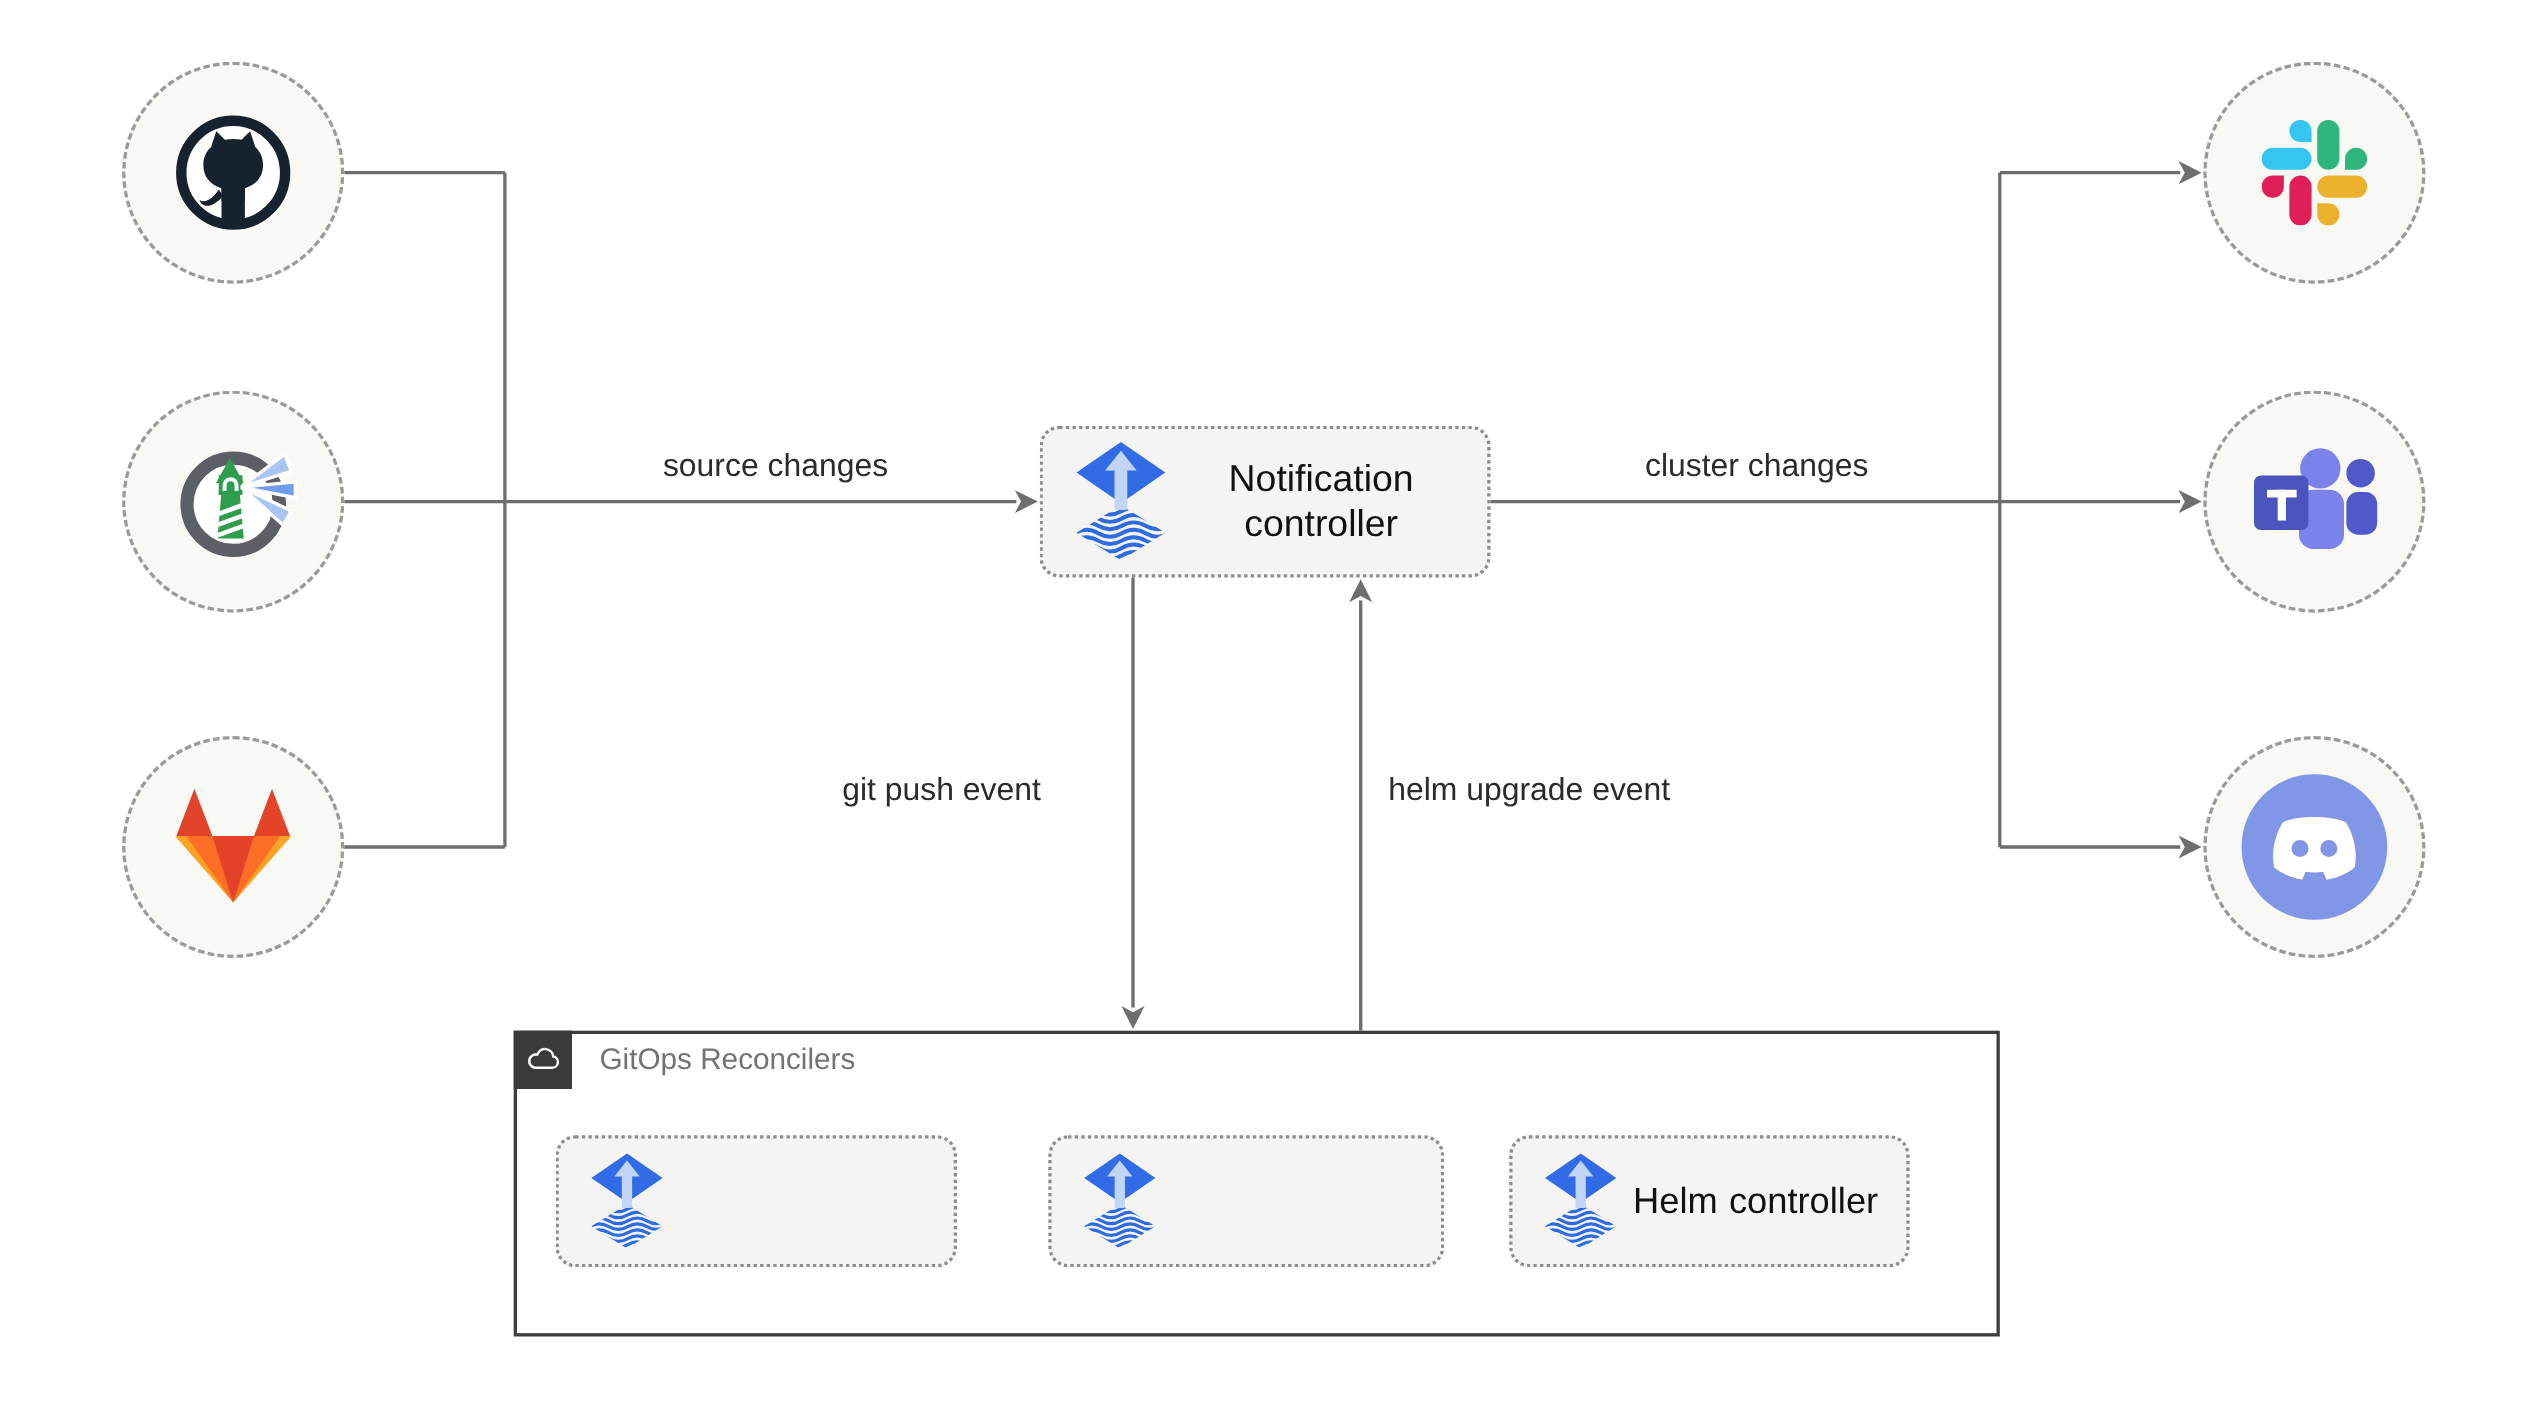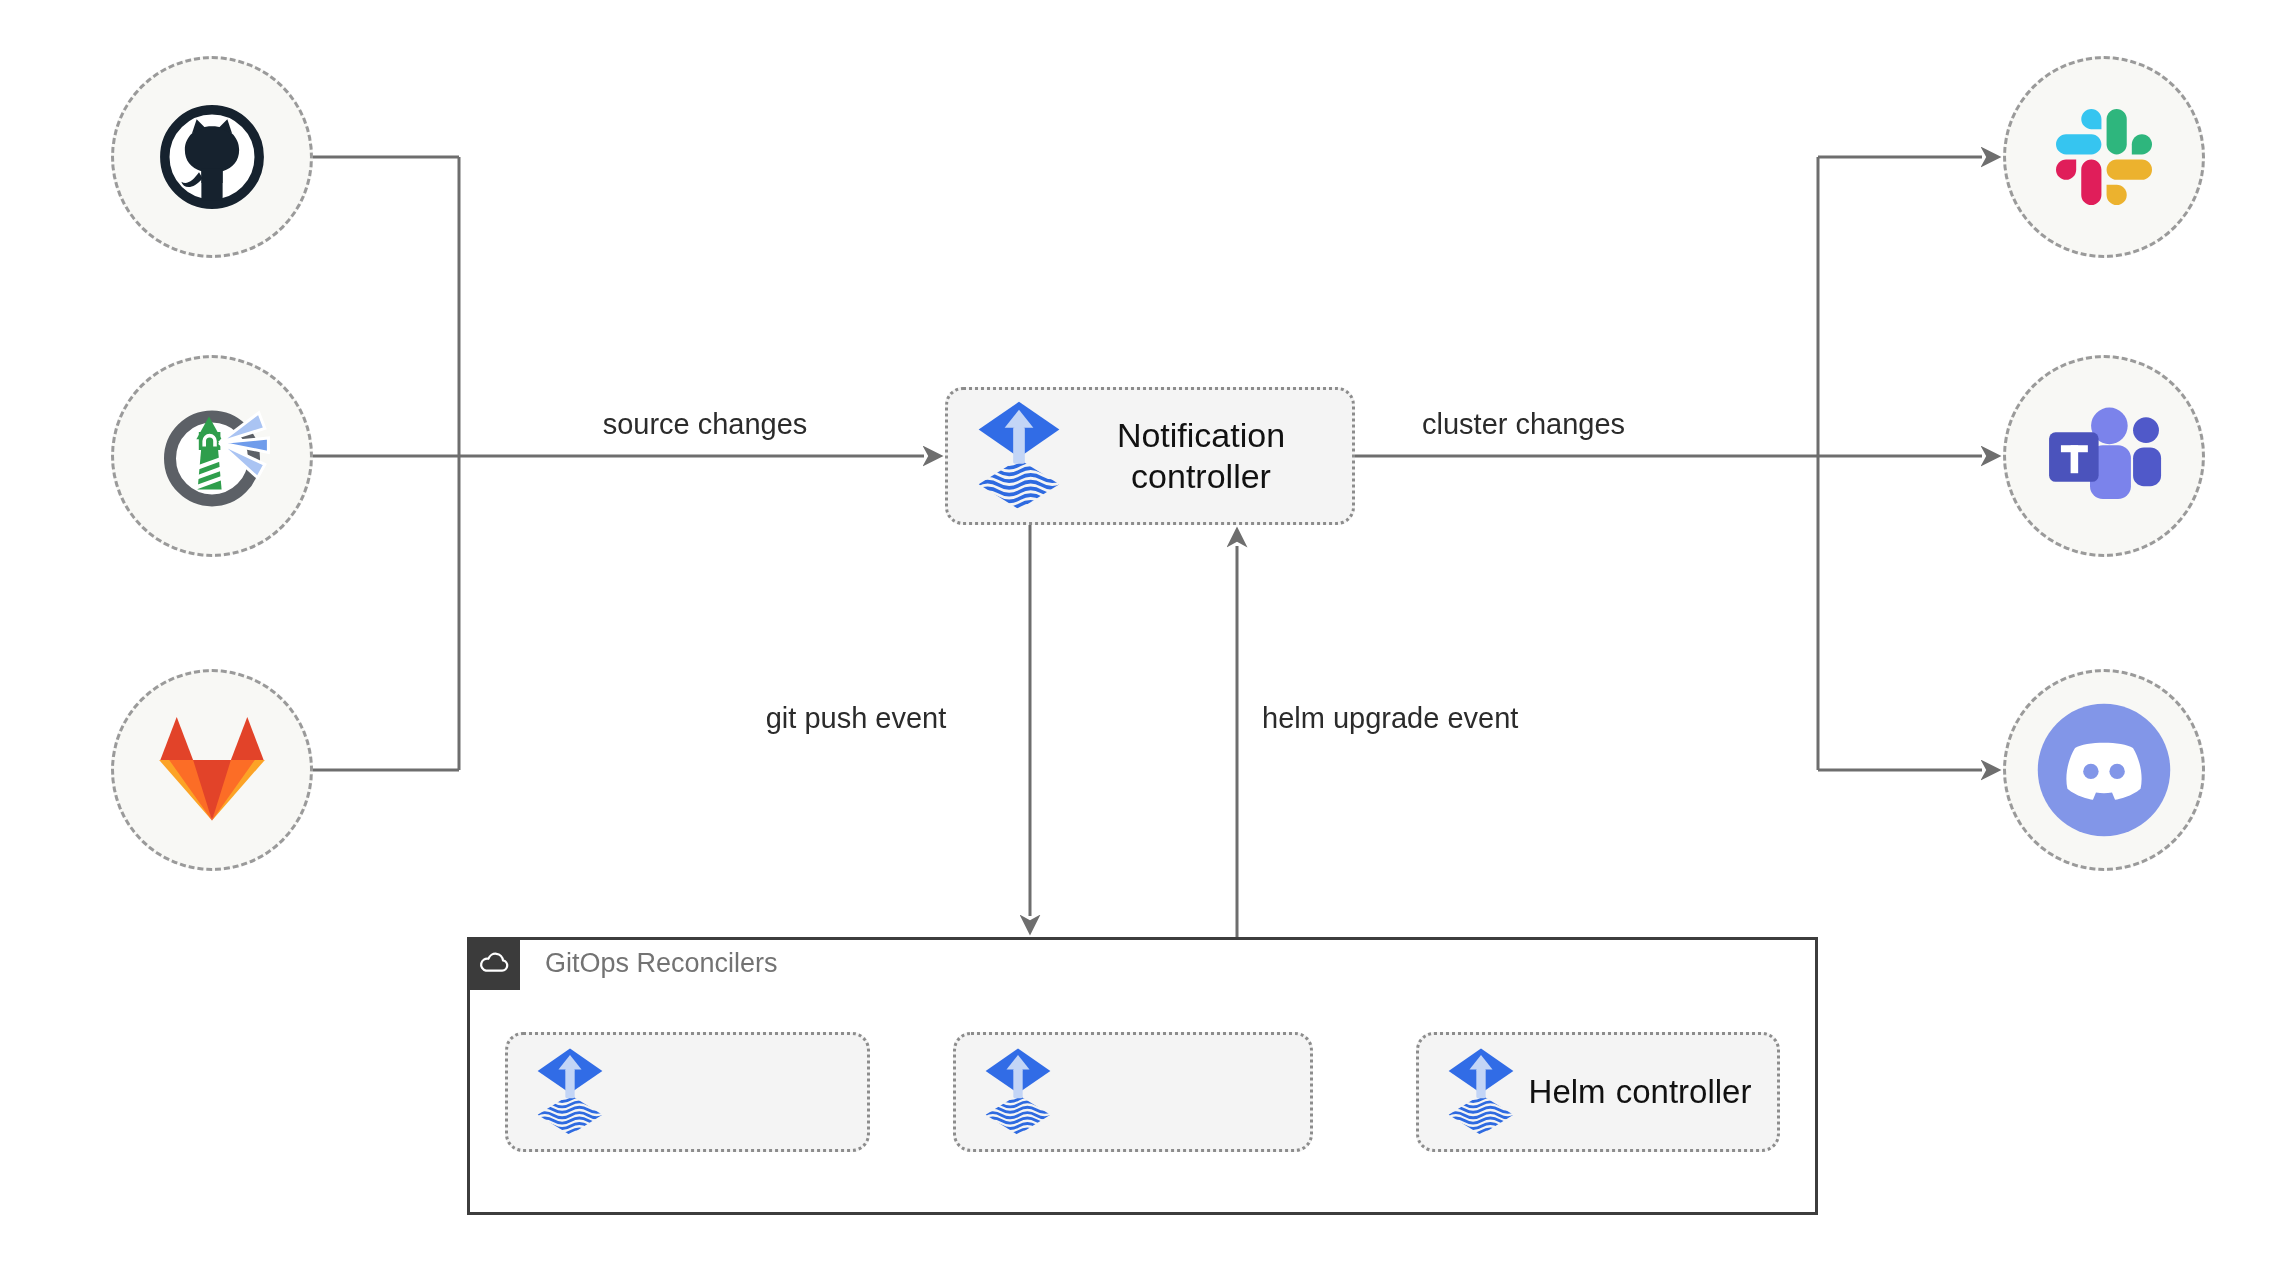--- a/index.html
+++ b/index.html
@@ -20,21 +20,21 @@
   .flux-box .label{flex:1;text-align:center;color:#111111;line-height:1.22;
                    padding-right:14px;word-spacing:1px;}
   .notification-box{left:945px;top:387px;width:410px;height:138px;}
   .notification-box .label{font-size:34px;}
   .notification-box .flux-icon{width:90px;height:113px;}
   .small-box{top:1032px;height:120px;}
   .small-box .label{font-size:33px;}
   .small-box .flux-icon{width:72px;height:91px;}
   .source-box{left:505px;width:365px;}
   .kustomize-box{left:953px;width:360px;}
-  .helm-box{left:1416px;width:364px;justify-content:flex-end;}
+  .helm-box{left:1372px;width:364px;justify-content:flex-end;}
 
   
   .edge-label{position:absolute;font-size:29px;color:#2b2b2b;white-space:nowrap;}
 
   
   .group-box{position:absolute;left:467px;top:937px;width:1351px;height:278px;
              border:3px solid #3d3d3d;background:#ffffff;box-sizing:border-box;}
   .group-badge{position:absolute;left:467px;top:937px;width:53px;height:53px;background:#3b3b3b;
                display:flex;align-items:center;justify-content:center;}
   .group-label{position:absolute;left:545px;top:948px;font-size:27px;color:#737373;white-space:nowrap;}
@@ -168,21 +168,21 @@
   </div>
 
   <div class="flux-box notification-box">
     <svg class="flux-icon" viewBox="0 0 100 126">
         <use href="#flux-sym"></use>
       </svg>
     <div class="label">Notification controller</div>
   </div>
 
   <div class="edge-label" style="left:530px;top:408px;width:350px;text-align:center">source changes</div>
-  <div class="edge-label" style="left:1422px;top:408px;width:350px;text-align:left">cluster changes</div>
+  <div class="edge-label" style="left:1422px;top:408px;width:350px;text-align:center">cluster changes</div>
   <div class="edge-label" style="left:700px;top:702px;width:312px;text-align:center">git push event</div>
   <div class="edge-label" style="left:1262px;top:702px;text-align:right">helm upgrade event</div>
 
   <div class="group-box"></div>
   <div class="group-badge">
     <svg width="36" height="36" viewBox="0 0 24 24">
       <path d="M6.6 16.4 h10.8 a3.4 3.4 0 0 0 0.6 -6.75 a5 5 0 0 0 -9.7 -1.15 a3.9 3.9 0 0 0 -1.7 7.9 Z" fill="none" stroke="#ffffff" stroke-width="1.5" stroke-linejoin="round"></path>
     </svg>
   </div>
   <div class="group-label">GitOps Reconcilers</div>

